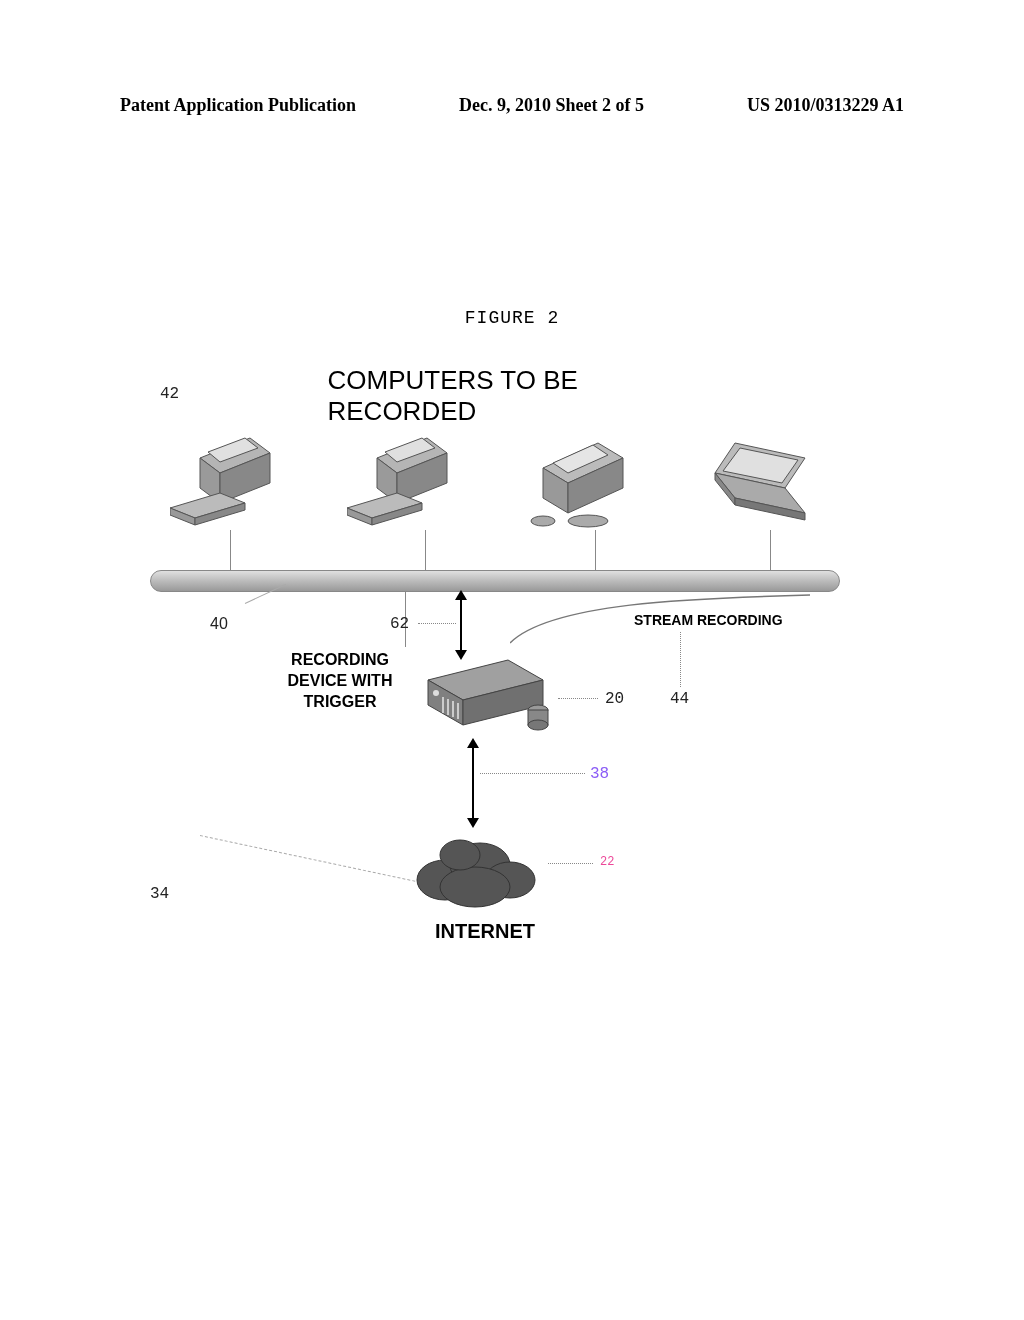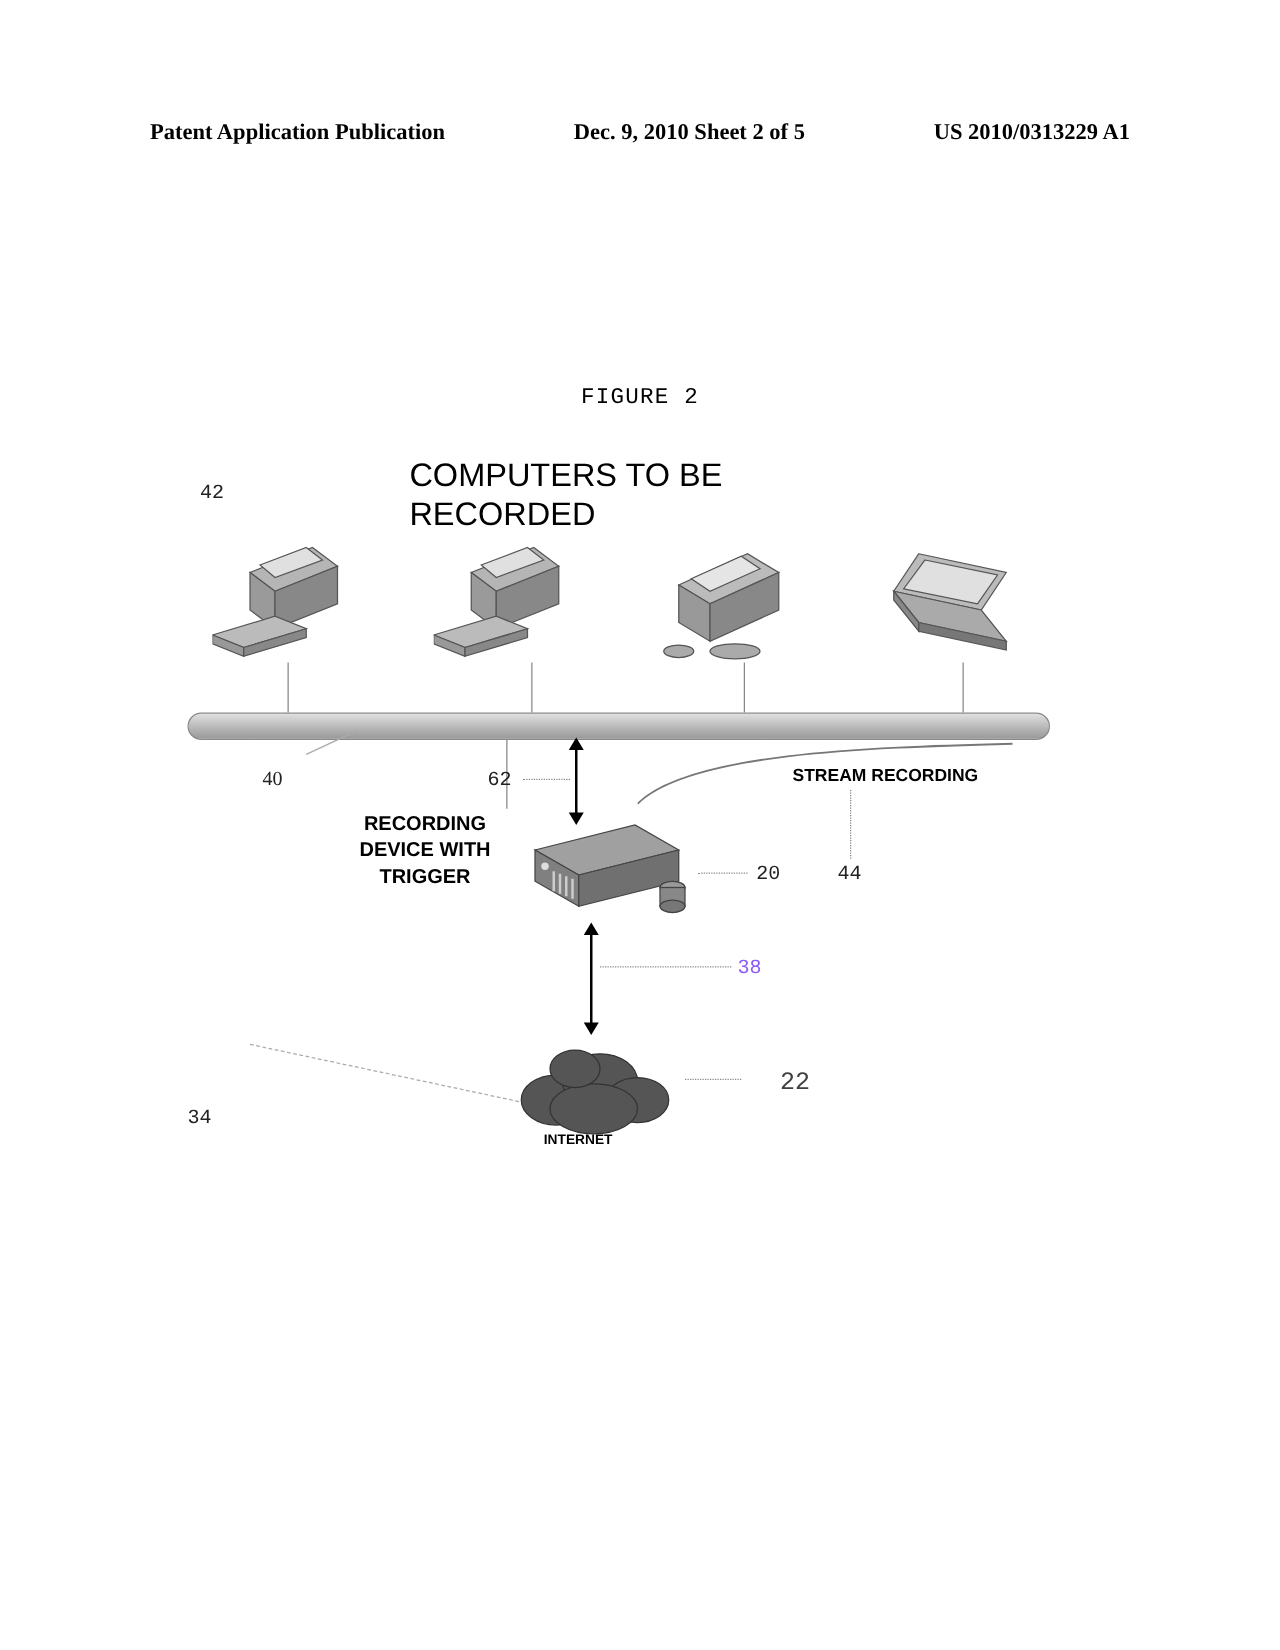--- a/index.html
+++ b/index.html
@@ -103,21 +103,21 @@
     width: 690px;
     height: 22px;
     background: linear-gradient(to bottom, #e0e0e0 0%, #bbbbbb 50%, #999999 100%);
     border-radius: 11px;
     border: 1px solid #888;
   }
   .ref-40 {
     position: absolute;
     top: 250px;
     left: 50px;
-    font-family: Liberation Serif, serif;
+    font-family: Liberation Sans, sans-serif;
     font-size: 16px;
     color: #222;
   }
   .ref-40-line {
     position: absolute;
     top: 238px;
     left: 85px;
     width: 45px;
     height: 1px;
     border-top: 1px solid #aaa;
@@ -307,38 +307,38 @@
   .cloud {
     position: absolute;
     top: 460px;
     left: 250px;
     width: 135px;
     height: 85px;
   }
   .ref-22 {
     position: absolute;
     top: 490px;
-    left: 464px;
-    font-family: "Courier New", monospace;
-    font-size: 20px;
-    color: #404040;
+    left: 440px;
+    font-family: "Courier New", monospace;
+    font-size: 12px;
+    color: #ec4899;
   }
   .ref-22-dots {
     position: absolute;
     top: 498px;
     left: 388px;
     width: 45px;
     border-top: 1px dotted #888;
   }
   .internet-label {
     position: absolute;
-    top: 541px;
+    top: 555px;
     left: 275px;
     font-weight: bold;
-    font-size: 11px;
+    font-size: 20px;
     color: #000;
   }
 </style>
 </head>
 <body>
 
 <div class="page-header">
   <div class="header-left">Patent Application Publication</div>
   <div class="header-center">Dec. 9, 2010  Sheet 2 of 5</div>
   <div class="header-right">US 2010/0313229 A1</div>

